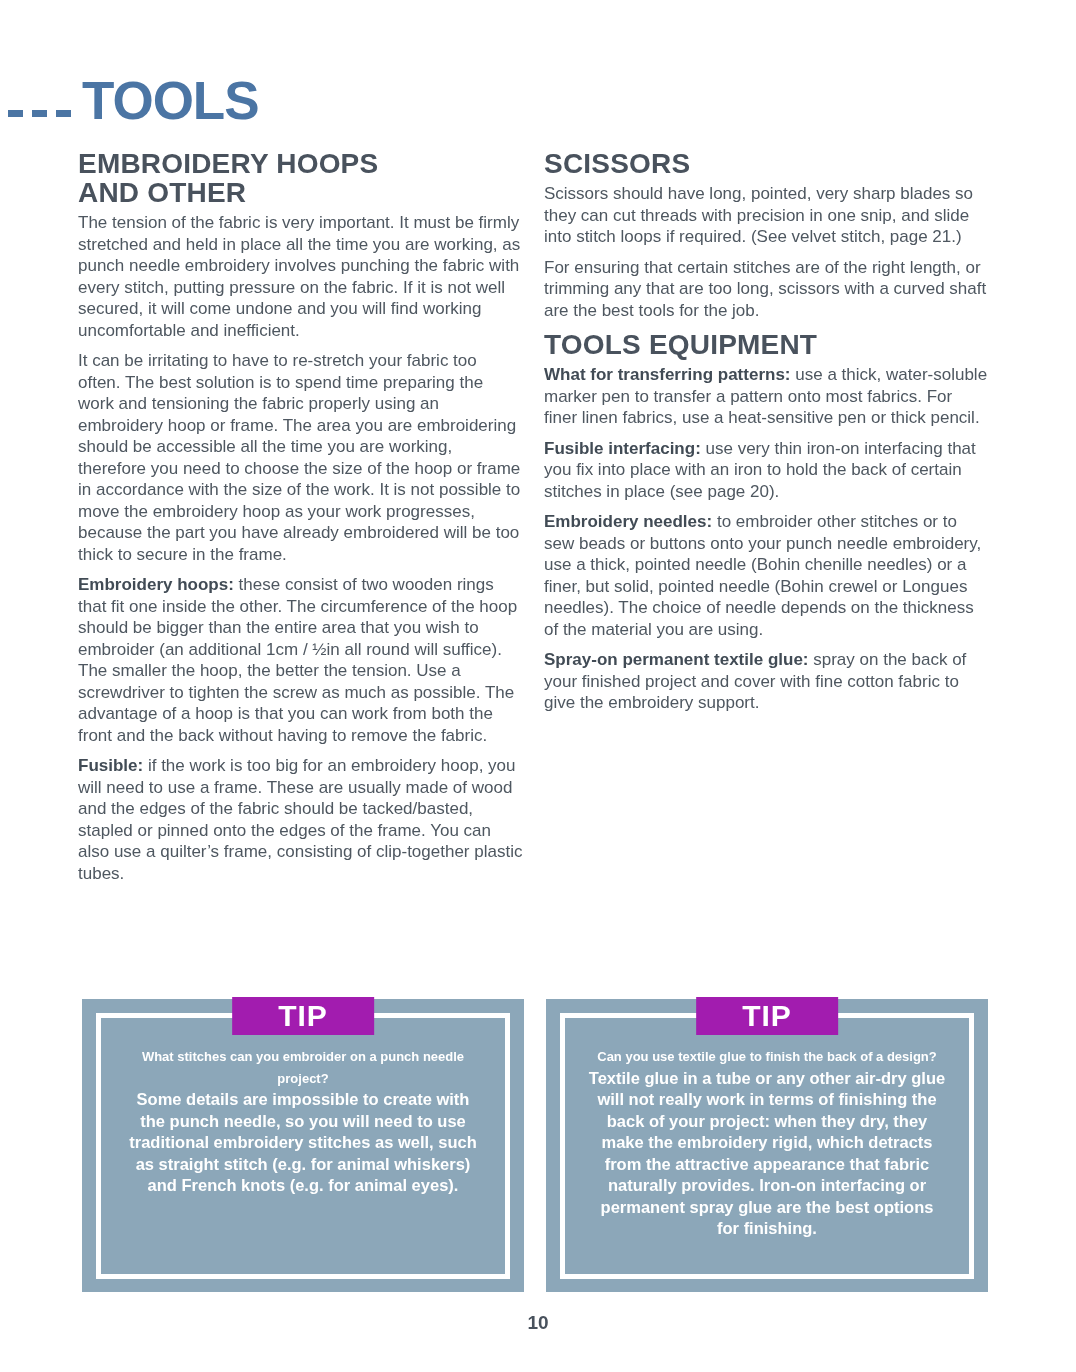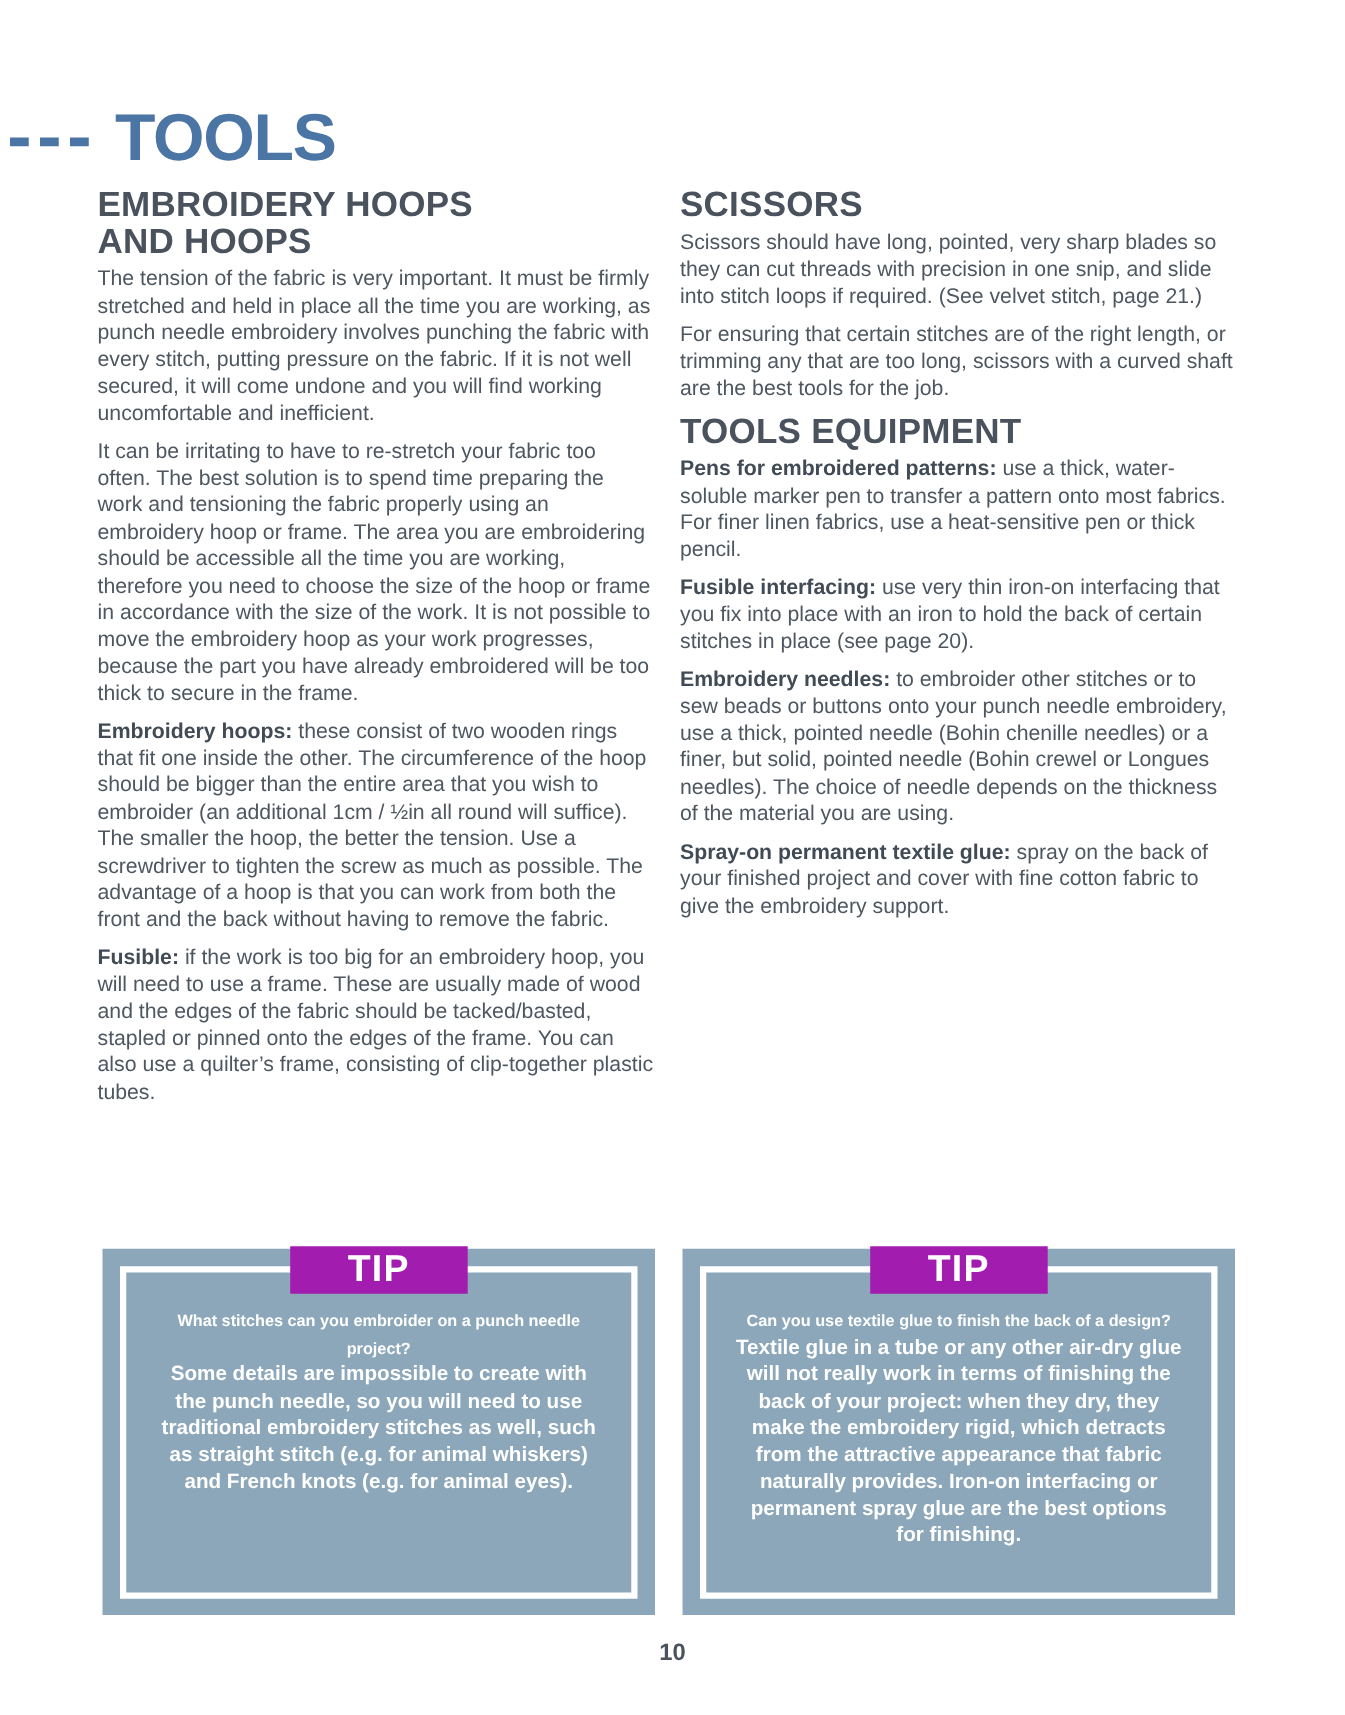--- a/index.html
+++ b/index.html
@@ -18,21 +18,21 @@
     left: 8px;
     top: 110px;
     display: flex;
     gap: 9px;
   }
   .dash { width: 15px; height: 7px; background: #4b75a4; }
   .page-title {
     position: absolute;
     left: 74px;
     top: 66px;
-    margin: 18px;
+    margin: 8px;
     font-size: 53px;
     line-height: 1.0;
     font-weight: 800;
     color: #4b75a4;
     letter-spacing: -1px;
   }
 
   
   .columns {
     position: absolute;
@@ -133,42 +133,42 @@
     <span class="dash"></span>
     <span class="dash"></span>
   </div>
   <h1 class="page-title">TOOLS</h1>
 
   <main class="columns">
 
     <section class="col">
       <h2 class="section-heading">
         <span>EMBROIDERY HOOPS</span><br>
-        <span>AND HOOPS</span>
+        <span>AND OTHER</span>
       </h2>
       <p class="body-para">The tension of the fabric is very important. It must be firmly stretched and held in place all the time you are working, as punch needle embroidery involves punching the fabric with every stitch, putting pressure on the fabric. If it is not well secured, it will come undone and you will find working uncomfortable and inefficient.</p>
       <p class="body-para">It can be irritating to have to re-stretch your fabric too often. The best solution is to spend time preparing the work and tensioning the fabric properly using an embroidery hoop or frame. The area you are embroidering should be accessible all the time you are working, therefore you need to choose the size of the hoop or frame in accordance with the size of the work. It is not possible to move the embroidery hoop as your work progresses, because the part you have already embroidered will be too thick to secure in the frame.</p>
       <p class="body-para">
         <b class="lead">Embroidery hoops:</b>
         <span>these consist of two wooden rings that fit one inside the other. The circumference of the hoop should be bigger than the entire area that you wish to embroider (an additional 1cm / ½in all round will suffice). The smaller the hoop, the better the tension. Use a screwdriver to tighten the screw as much as possible. The advantage of a hoop is that you can work from both the front and the back without having to remove the fabric.</span>
       </p>
       <p class="body-para">
         <b class="lead">Fusible:</b>
         <span>if the work is too big for an embroidery hoop, you will need to use a frame. These are usually made of wood and the edges of the fabric should be tacked/basted, stapled or pinned onto the edges of the frame. You can also use a quilter’s frame, consisting of clip-together plastic tubes.</span>
       </p>
     </section>
 
     <section class="col">
       <h2 class="section-heading">SCISSORS</h2>
       <p class="body-para">Scissors should have long, pointed, very sharp blades so they can cut threads with precision in one snip, and slide into stitch loops if required. (See velvet stitch, page 21.)</p>
       <p class="body-para">For ensuring that certain stitches are of the right length, or trimming any that are too long, scissors with a curved shaft are the best tools for the job.</p>
 
       <h2 class="section-heading spaced">TOOLS EQUIPMENT</h2>
       <p class="body-para">
-        <b class="lead">Pens for embroidered patterns:</b>
+        <b class="lead">What for transferring patterns:</b>
         <span>use a thick, water-soluble marker pen to transfer a pattern onto most fabrics. For finer linen fabrics, use a heat-sensitive pen or thick pencil.</span>
       </p>
       <p class="body-para">
         <b class="lead">Fusible interfacing:</b>
         <span>use very thin iron-on interfacing that you fix into place with an iron to hold the back of certain stitches in place (see page 20).</span>
       </p>
       <p class="body-para">
         <b class="lead">Embroidery needles:</b>
         <span>to embroider other stitches or to sew beads or buttons onto your punch needle embroidery, use a thick, pointed needle (Bohin chenille needles) or a finer, but solid, pointed needle (Bohin crewel or Longues needles). The choice of needle depends on the thickness of the material you are using.</span>
       </p>

